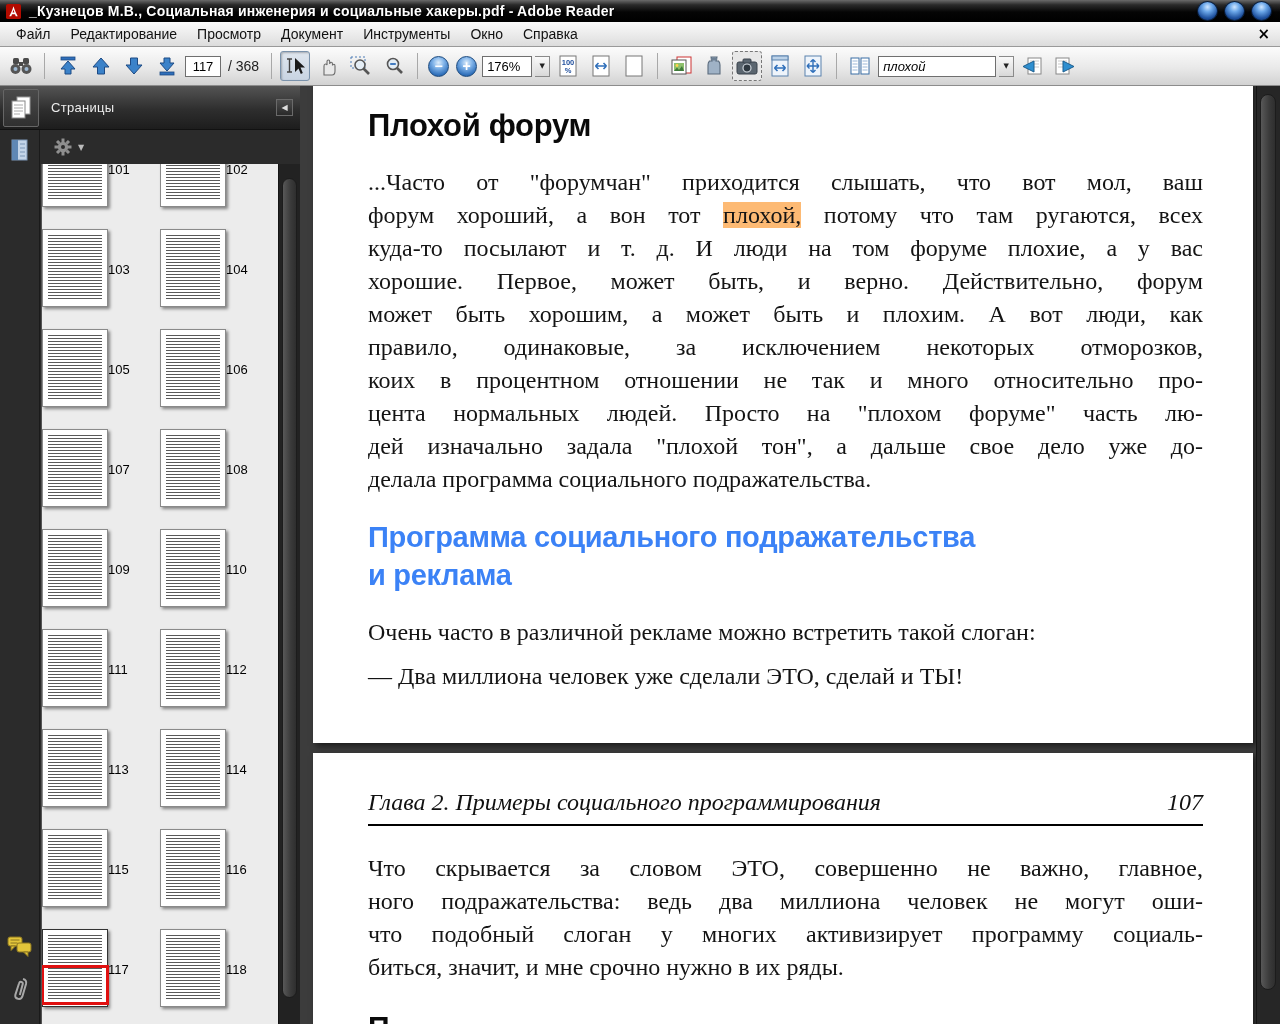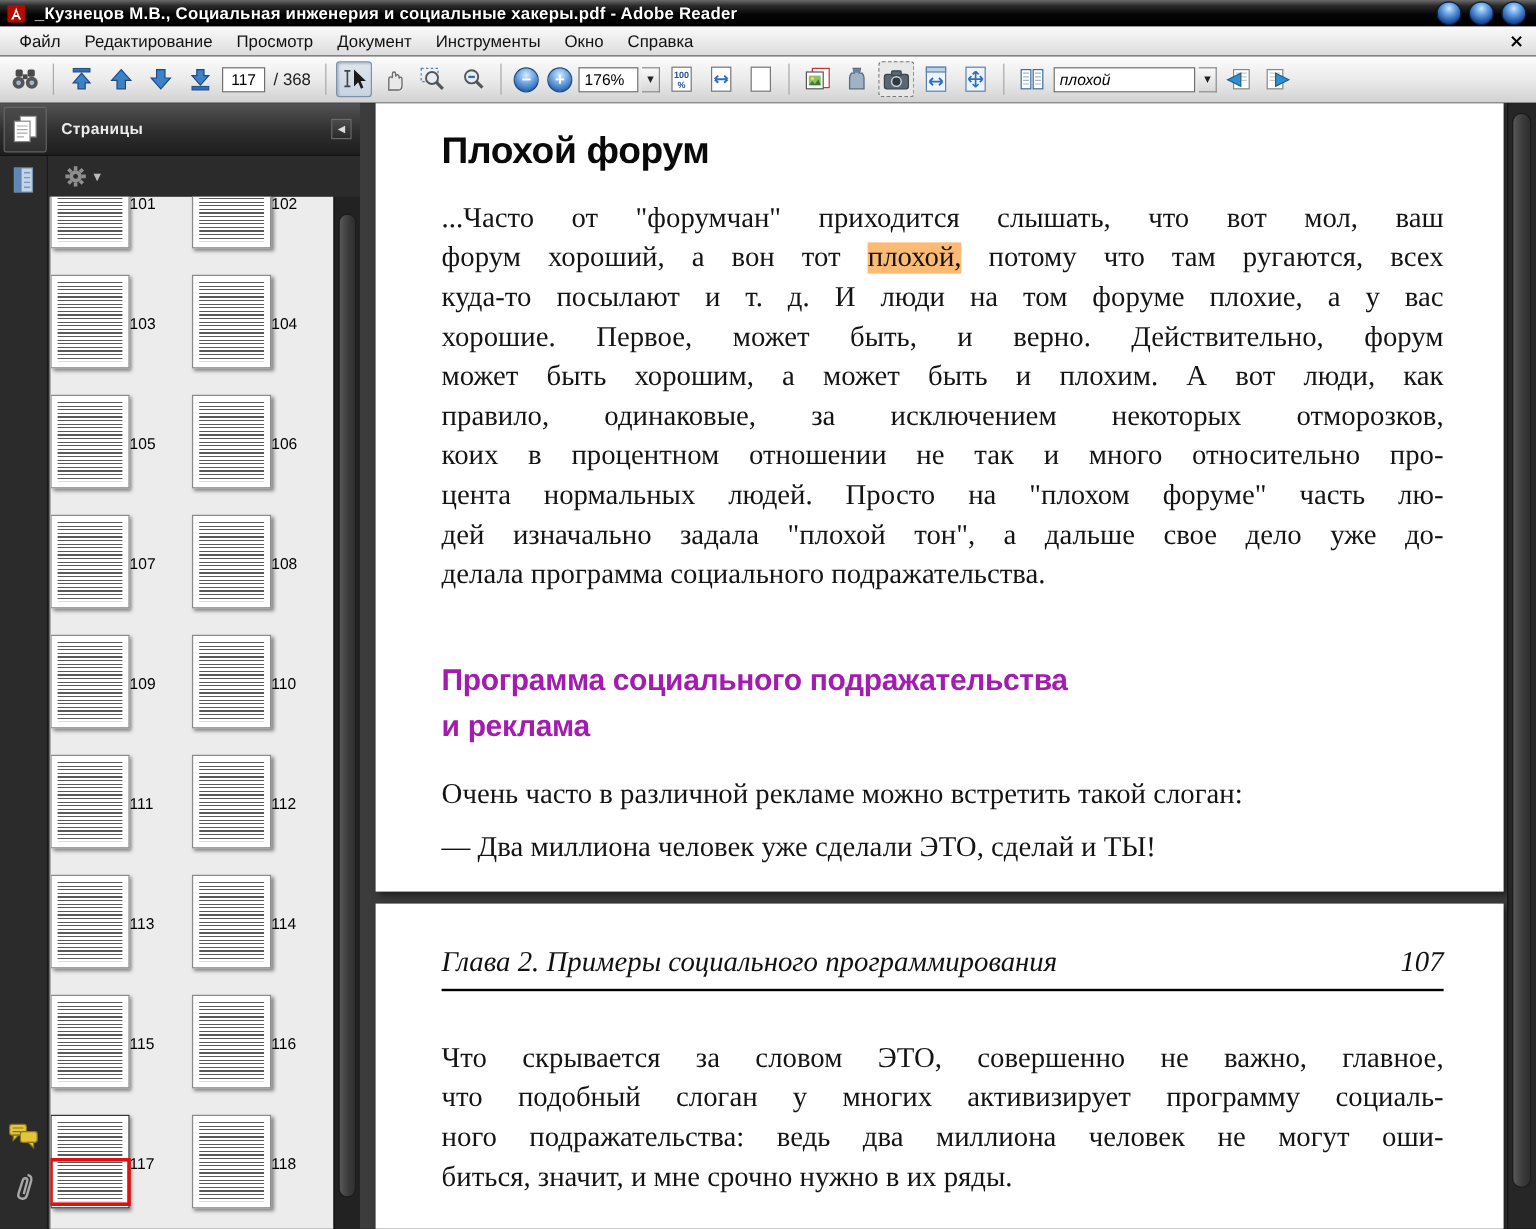--- a/index.html
+++ b/index.html
@@ -53,21 +53,21 @@
     color:#fff; font-weight:bold; font-size:14px; line-height:1; }
   #zoom-out-orb::after { content:"−"; } #zoom-in-orb::after { content:"+"; }
 
   
   #sidebar { position:absolute; left:0; top:86px; width:300px; height:938px; background:#2b2b2b; }
   #sb-header { position:absolute; left:0; top:0; width:100%; height:44px;
     background:linear-gradient(#545454,#2e2e2e 55%,#1d1d1d); border-bottom:1px solid #111;
     display:flex; align-items:center; }
   #sb-pagesbtn { width:36px; height:38px; margin-left:3px; display:flex; align-items:center; justify-content:center;
     background:linear-gradient(#4a4a4a,#303030); border:1px solid #666; border-radius:2px; cursor:pointer; }
-  #sb-title { color:#ececec; font-size:13px; font-weight:700; margin-left:12px; letter-spacing:.3px; }
+  #sb-title { color:#ececec; font-size:13px; font-weight:400; margin-left:12px; letter-spacing:.3px; }
   #sb-collapse { position:absolute; right:7px; top:13px; width:17px; height:17px;
     background:linear-gradient(#4c4c4c,#2a2a2a); border:1px solid #6a6a6a; color:#ddd;
     font-size:8px; line-height:15px; text-align:center; font-family:"DejaVu Sans",sans-serif; cursor:pointer; }
   #sb-strip { position:absolute; left:0; top:44px; width:40px; bottom:0;
     background:#2b2b2b; border-right:1px solid #1a1a1a; }
   .strip-btn { width:32px; height:34px; margin:4px auto; display:flex; align-items:center;
     justify-content:center; border-radius:3px; cursor:pointer; }
   #comments-btn { position:absolute; bottom:56px; left:4px; }
   #attach-btn  { position:absolute; bottom:14px; left:4px; }
   #sb-ptoolbar { position:absolute; left:40px; top:44px; right:0; height:34px; background:#2b2b2b;
@@ -93,34 +93,34 @@
 
   
   #docpane { position:absolute; left:300px; top:86px; width:956px; height:938px;
     background:#3c3c3c; overflow:hidden; }
   .page { position:absolute; left:13px; width:940px; background:#fff;
     box-shadow:3px 3px 6px rgba(0,0,0,.55); overflow:hidden; }
   #page1 { top:-4px; height:661px; padding:26px 50px 0 55px; }
   #page2 { top:667px; height:420px; padding:36px 50px 0 55px; }
   .doc-h1 { font-family:"Liberation Sans",sans-serif; font-weight:bold; font-size:31px;
     color:#0a0a0a; letter-spacing:-0.3px; margin-bottom:22px; }
-  .doc-h2 { font-family:"Liberation Sans",sans-serif; font-weight:bold; font-size:25px;
-    line-height:38px; color:#a21caf; letter-spacing:-0.3px; margin-top:52px; }
+  .doc-h2 { font-family:"Liberation Sans",sans-serif; font-weight:bold; font-size:29px;
+    line-height:38px; color:#3b82f6; letter-spacing:-0.3px; margin-top:22px; }
   .serif { font-family:"Liberation Serif", serif; color:#141414; }
   .tline { font-family:"Liberation Serif",serif; font-size:24px; line-height:33px; color:#141414;
     text-align:justify; text-align-last:justify; white-space:normal; }
   .tline.last { text-align-last:left; }
   .hl { background:#fdba74; }
   .single-line { font-size:24px; line-height:33px; }
   #para2 { margin-top:22px; }
   #para3 { margin-top:11px; }
   #run-header { display:flex; justify-content:space-between; align-items:flex-end;
     font-family:"Liberation Serif",serif; font-style:italic; font-size:24px; color:#111;
     padding-bottom:8px; border-bottom:2px solid #000; }
-  #p2para { margin-top:40px; }
+  #p2para { margin-top:26px; }
   #peek-heading { margin-top:26px; font-family:"Liberation Sans",sans-serif; font-weight:bold;
     font-size:30px; color:#0a0a0a; }
   #docscroll { position:absolute; left:1256px; top:86px; width:24px; height:938px;
     background:#262626; border-left:1px solid #141414; }
   #docscroll .scroll-thumb { top:8px; bottom:34px; left:3px; right:4px; }
 
   svg { display:block; }
 </style>
 </head>
 <body>
@@ -497,22 +497,22 @@
     <div class="serif single-line" id="para3">— Два миллиона человек уже сделали ЭТО, сделай и ТЫ!</div>
   </div>
 
   <div class="page" id="page2">
     <div id="run-header">
       <span>Глава 2. Примеры социального программирования</span>
       <span>107</span>
     </div>
     <div id="p2para">
         <div class="tline">Что скрывается за словом ЭТО, совершенно не важно, главное,</div>
+        <div class="tline">ного подражательства: ведь два миллиона человек не могут оши-</div>
         <div class="tline">что подобный слоган у многих активизирует программу социаль-</div>
-        <div class="tline">ного подражательства: ведь два миллиона человек не могут оши-</div>
         <div class="tline last">биться, значит, и мне срочно нужно в их ряды.</div>
       </div>
     <div id="peek-heading">П</div>
   </div>
 
 </div>
 
 <div id="docscroll">
   <div class="scroll-thumb"></div>
 </div>

